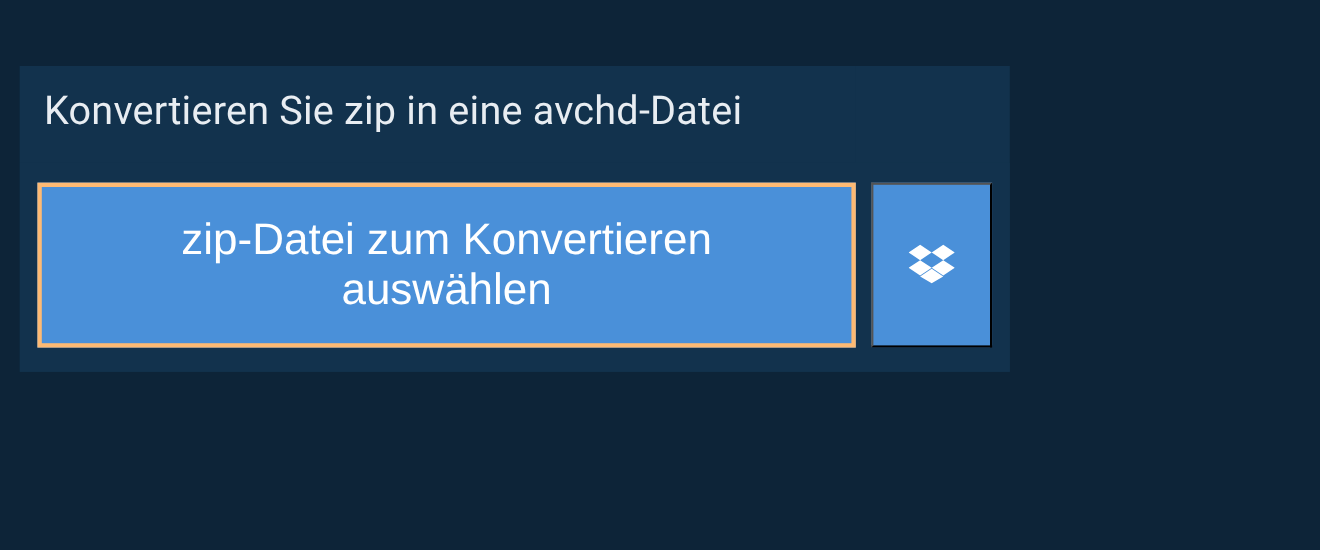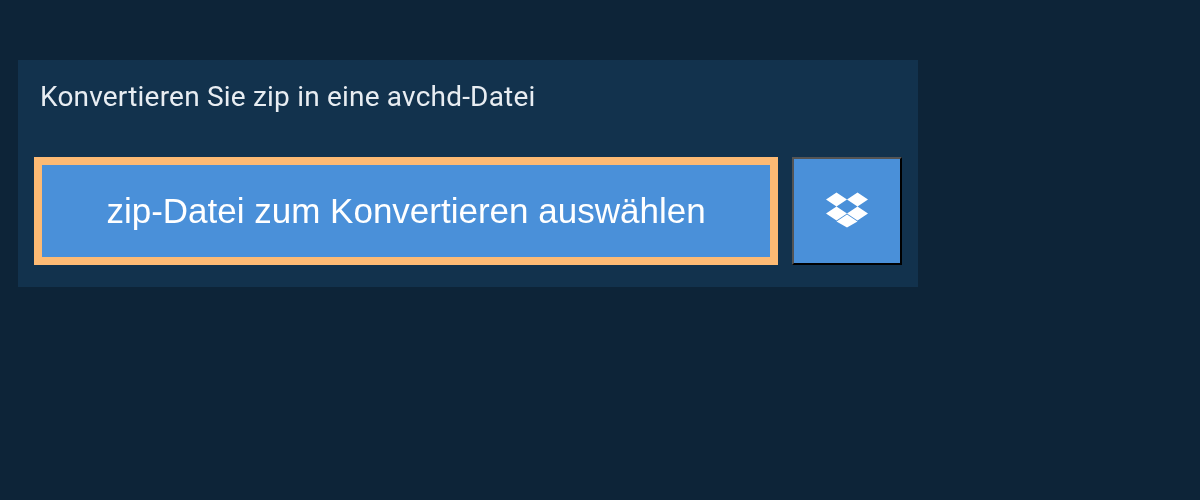--- a/index.html
+++ b/index.html
@@ -22,36 +22,36 @@
       background-color: #12324d;
     }
     .title-bar {
       background-color: #12324d;
       padding: 20px 22px 26px 22px;
       display: inline-block;
       min-width: 760px;
     }
     .title-text {
       color: #e8edf2;
-      font-size: 28px;
+      font-size: 36px;
       font-weight: 400;
       letter-spacing: 0.2px;
     }
     .button-row {
       background-color: #12324d;
       padding: 18px 16px 22px 16px;
       display: flex;
       gap: 14px;
       align-items: stretch;
     }
     .select-file-button {
       background-color: #4a90d9;
-      border: 8px solid #fdba74;
+      border: 4px solid #fdba74;
       color: #ffffff;
-      font-size: 35px;
+      font-size: 40px;
       font-weight: 400;
       padding: 26px 40px;
       cursor: pointer;
       flex: 0 0 auto;
       width: 744px;
       text-align: center;
       display: flex;
       align-items: center;
       justify-content: center;
     }

